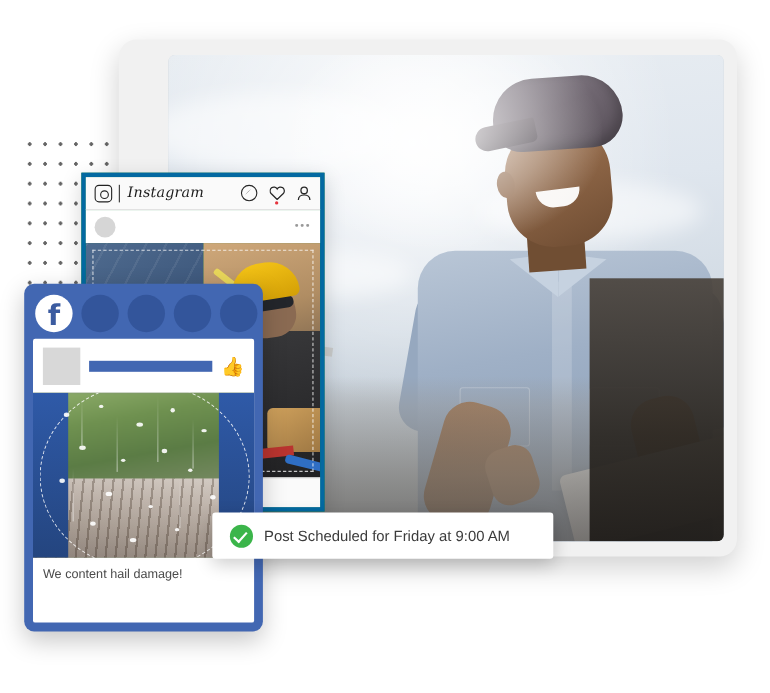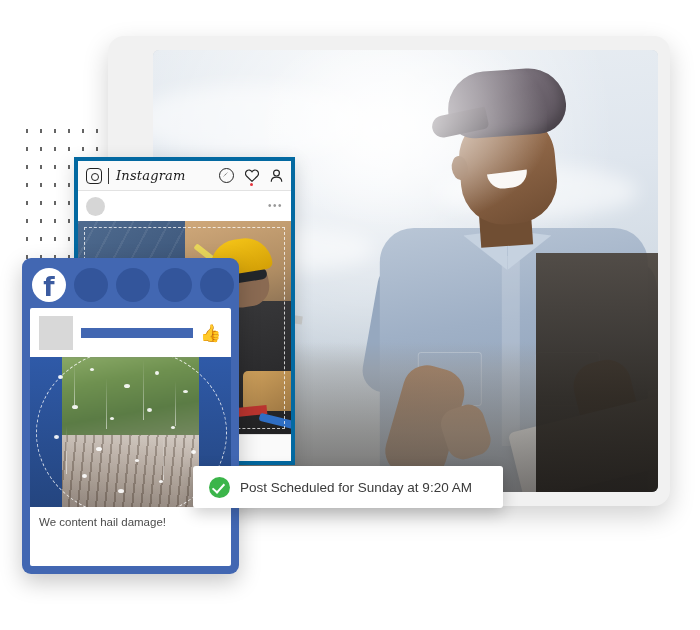--- a/index.html
+++ b/index.html
@@ -369,14 +369,14 @@
       <div class="fb-streak" style="left:18%;top:46%;height:32%;"></div>
       <div class="fb-streak" style="left:66%;top:52%;height:30%;"></div>
     </div>
 
     <div class="fb-caption">We content hail damage!</div>
   </div>
 </div>
 
 <div class="toast">
   <div class="toast-check"></div>
-  <div class="toast-text">Post Scheduled for Sunday at 9:20 AM</div>
+  <div class="toast-text">Post Scheduled for Friday at 9:00 AM</div>
 </div>
 
 </body></html>

